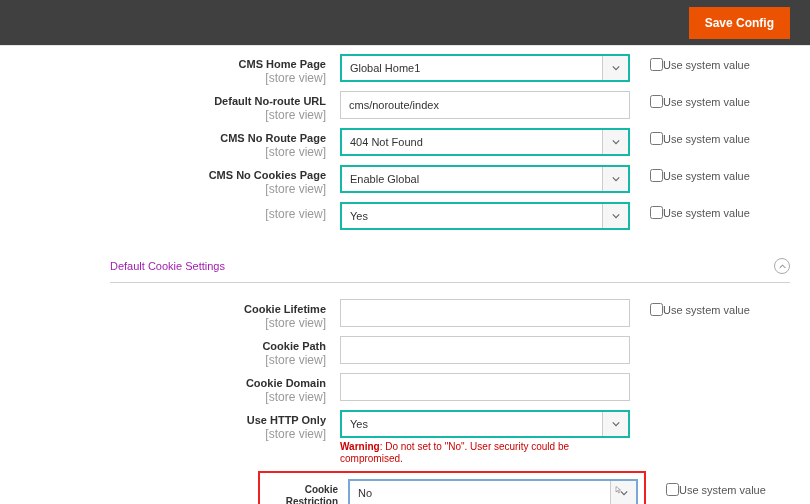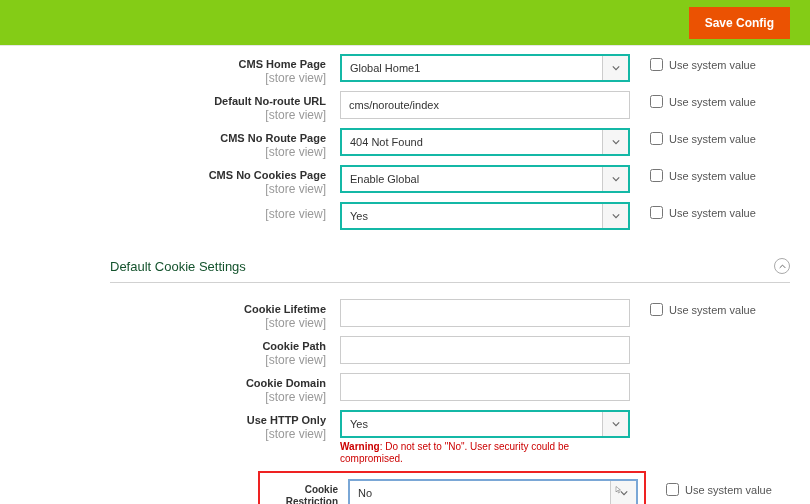--- a/index.html
+++ b/index.html
@@ -1,36 +1,36 @@
 <!DOCTYPE html>
 <html><head>
 <meta charset="utf-8">
 <style>
 * { box-sizing: border-box; margin: 0; padding: 0; font-family: Arial, Helvetica, sans-serif; }
 body { background: #fff; color: #333; font-size: 11px; }
-.topbar { background: #84cc16; height: 46px; display: flex; justify-content: flex-end; align-items: center; padding: 0 20px; border-bottom: 1px solid #e6e6e6; }
+.topbar { background: #404040; height: 46px; display: flex; justify-content: flex-end; align-items: center; padding: 0 20px; border-bottom: 1px solid #e6e6e6; }
 .save-btn { background: #eb5202; color: #fff; border: none; padding: 9px 16px; font-size: 12px; font-weight: 600; cursor: pointer; }
 .content { padding: 8px 20px 20px 20px; }
 .row { display: flex; align-items: flex-start; margin-bottom: 6px; min-height: 30px; }
 .label-col { width: 320px; text-align: right; padding-right: 14px; padding-top: 4px; }
 .label-col .lbl { font-size: 11px; color: #303030; font-weight: 700; }
 .label-col .scope { font-size: 12px; color: #999; display: block; margin-top: 1px; }
 .field-col { width: 290px; position: relative; }
-.sys-col { padding-left: 20px; padding-top: 4px; display: flex; align-items: flex-end; gap: 6px; }
+.sys-col { padding-left: 20px; padding-top: 4px; display: flex; align-items: flex-end; }
 .sys-col label { font-size: 11px; color: #555; cursor: pointer; }
 .sys-col input[type=checkbox] { width: 13px; height: 13px; cursor: pointer; }
 .select { width: 100%; height: 28px; border: 2px solid #14b8a6; background: #fff; position: relative; display: flex; align-items: center; }
 .select-val { padding: 0 8px; font-size: 11px; color: #333; flex: 1; }
 .select-arrow { width: 26px; height: 100%; border-left: 1px solid #ccc; display: flex; align-items: center; justify-content: center; background: #f6f6f6; cursor: pointer; }
 .select-arrow svg { width: 8px; height: 8px; }
 .txt { width: 100%; height: 28px; border: 1px solid #ccc; padding: 0 8px; font-size: 11px; color: #333; }
 .warn { color: #c00; font-size: 10px; margin-top: 3px; line-height: 1.2; }
 .warn b { font-weight: 700; }
 .section-head { display: flex; justify-content: space-between; align-items: center; border-bottom: 1px solid #d1d1d1; padding: 10px 0 8px 0; margin: 16px 0 16px 90px; }
-.section-head .title { font-size: 13px; color: #14532d; font-weight: 400; }
+.section-head .title { font-size: 11px; color: #a21caf; font-weight: 400; }
 .collapse-ico { width: 16px; height: 16px; border: 1px solid #aaa; border-radius: 50%; display: flex; align-items: center; justify-content: center; cursor: pointer; }
 .collapse-ico svg { width: 7px; height: 7px; }
 .highlight-box { border: 2px solid #e22; position: relative; padding: 6px 6px 28px 6px; }
 .dropdown-open { position: absolute; left: 0; right: 0; top: 27px; background: #fff; border: 1px solid #7aa7d6; z-index: 5; }
 .dropdown-open .opt { padding: 3px 8px; font-size: 11px; cursor: pointer; }
 .cursor-ptr { position: absolute; width: 14px; height: 14px; }
 </style>
 </head>
 <body>
 

